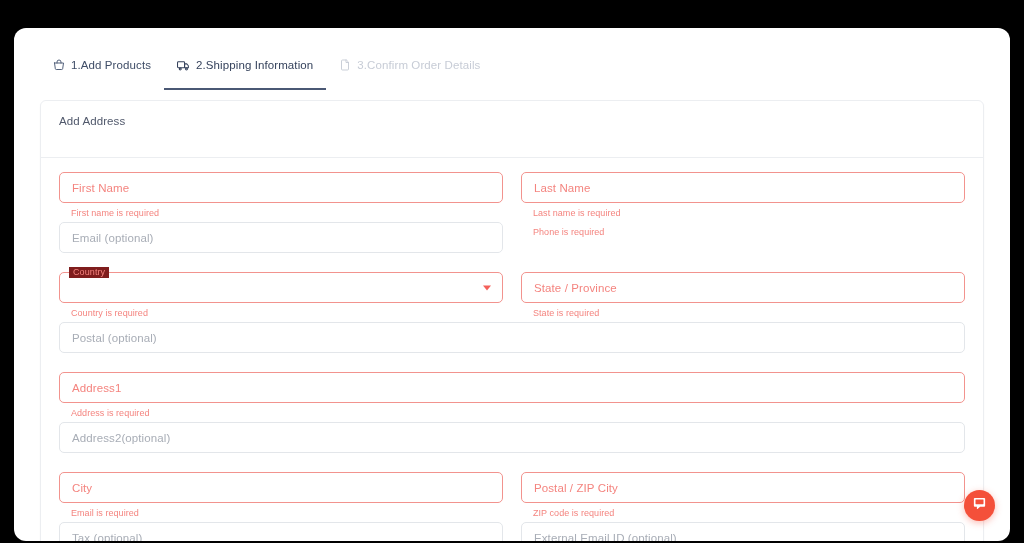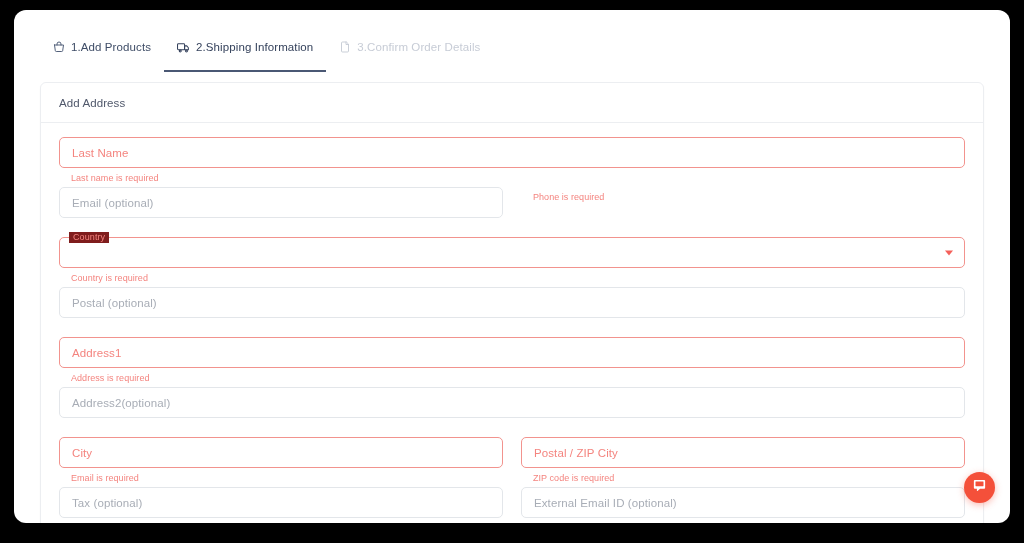--- a/index.html
+++ b/index.html
@@ -19,21 +19,21 @@
     left: 0; top: 0;
     width: 1024px;
     height: 543px;
     background: #000000;
   }
 
   
   #viewport {
     position: absolute;
     left: 14px;
-    top: 10px;
+    top: 28px;
     width: 996px;
     height: 513px;
     background: #ffffff;
     border-radius: 12px;
     overflow: hidden;
   }
 
   
   #tab-strip {
     position: relative;
@@ -74,21 +74,21 @@
   
   #address-card {
     margin: 10px 26px 0 26px;
     border: 1px solid #eceef1;
     border-radius: 6px;
     background: #ffffff;
     box-shadow: 0 1px 2px rgba(20,30,50,0.03);
     overflow: hidden;
   }
   #card-header {
-    padding: 14px 18px 13px 18px;
+    padding: 14px 18px 30px 18px;
     border-bottom: 1px solid #eceef1;
   }
   #card-title {
     font-size: 11.5px;
     color: #50586b;
     letter-spacing: 0.1px;
   }
   #card-body {
     padding: 14px 18px 18px 18px;
   }
@@ -227,20 +227,26 @@
 
       <div id="card-header">
         <div id="card-title">Add Address</div>
       </div>
 
       <div id="card-body">
 
         <div class="form-row">
           <div class="col">
             <div class="tf error">
+              <span class="tf-label">First Name</span>
+            </div>
+            <div class="helper">First name is required</div>
+          </div>
+          <div class="col">
+            <div class="tf error">
               <span class="tf-label">Last Name</span>
             </div>
             <div class="helper">Last name is required</div>
           </div>
         </div>
 
         <div class="form-row">
           <div class="col">
             <div class="tf">
               <span class="tf-label">Email (optional)</span>
@@ -252,20 +258,26 @@
           </div>
         </div>
 
         <div class="form-row">
           <div class="col">
             <div class="sel-outline">
               <span class="sel-notch">Country</span>
               <span class="sel-arrow"></span>
             </div>
             <div class="helper">Country is required</div>
+          </div>
+          <div class="col">
+            <div class="tf error">
+              <span class="tf-label">State / Province</span>
+            </div>
+            <div class="helper">State is required</div>
           </div>
         </div>
 
         <div class="form-row">
           <div class="col-full">
             <div class="tf">
               <span class="tf-label">Postal (optional)</span>
             </div>
             <div class="helper"></div>
           </div>

